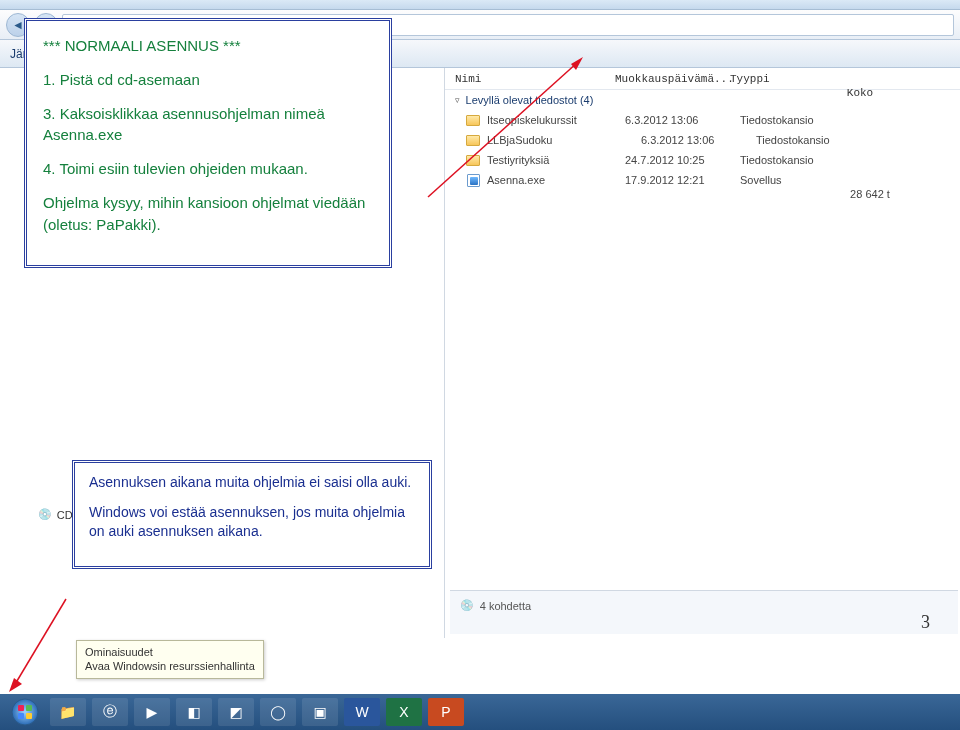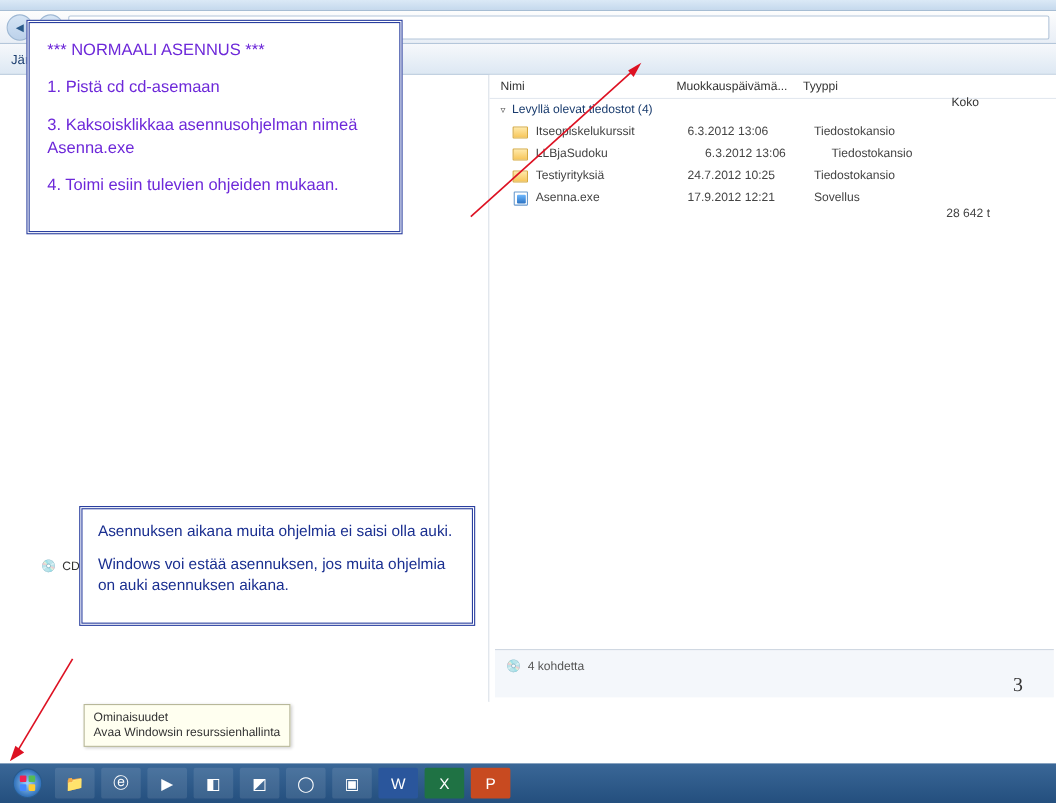--- a/index.html
+++ b/index.html
@@ -14,38 +14,38 @@
   .crumb-arrow { color:#666; font-size:10px; }
 
   .toolbar { height:28px; background: linear-gradient(#f6f8fb,#dde8f3); border-bottom:1px solid #b4c6da; display:flex; align-items:center; padding:0 10px; gap:18px; font-size:12px; }
   .toolbar-item { color:#1a3c6e; }
 
   .main-split { display:flex; height:570px; }
   .left-pane { width:445px; position:relative; border-right:1px solid #d0d8e2; }
   .right-pane { flex:1; position:relative; background:#fff; }
 
   
-  .instruction-box { position:absolute; left:24px; top:18px; width:342px; background:#fff; border:3px double #2a3f9f; padding:14px 16px 18px; font-family:"Times New Roman", serif; font-size:15px; color:#6d28d9; line-height:1.45; }
+  .instruction-box { position:absolute; left:24px; top:18px; width:368px; background:#fff; border:3px double #2a3f9f; padding:14px 16px 18px; font-family:"Times New Roman", serif; font-size:15px; color:#15803d; line-height:1.45; }
   .instruction-box p { margin-bottom:12px; }
 
   .instruction-box2 { position:absolute; left:72px; top:460px; width:360px; background:#fff; border:3px double #2a3f9f; padding:10px 14px 14px; font-family:"Times New Roman", serif; font-size:14px; color:#1a2f90; line-height:1.4; }
   .instruction-box2 p { margin-bottom:10px; }
 
   
   .arrow-red { position:absolute; pointer-events:none; }
   .arrow-red.a1 { left:423px; top:52px; width:170px; height:150px; }
   .arrow-red.a2 { left:6px; top:594px; width:66px; height:100px; }
 
   
   .col-header { height:22px; display:flex; align-items:center; font-size:11px; color:#333; border-bottom:1px solid #e3e8ef; padding-left:10px; }
-  .col-header span { display:inline-block; }
+  .col-header span { display:inline-block;font-family:Liberation Mono, monospace; }
   .col-name { width:160px; }
   .col-date { width:115px; }
   .col-type { width:100px; }
-  .col-size { width:60px; text-align:right;margin-top:28px; }
+  .col-size { width:60px; text-align:center;margin-top:28px; }
 
   .group-header { padding:4px 10px; font-size:11px; color:#1a3c6e; display:flex; align-items:center; gap:6px; }
   .group-header .tri { font-size:9px; color:#555; }
 
   .file-row { height:20px; display:flex; align-items:center; padding-left:20px; font-size:11px; color:#444; }
   .file-row .ico { width:16px; height:16px; margin-right:6px; display:inline-flex; align-items:center; justify-content:center; }
   .ico-folder { background:linear-gradient(#ffe9a8,#f7c65a); border:1px solid #d6a93e; border-radius:1px; width:14px; height:11px; }
   .ico-app { background:#fff; border:1px solid #6b9bce; border-radius:1px; width:13px; height:13px; position:relative; }
   .ico-app::after { content:""; position:absolute; left:2px; top:2px; width:8px; height:8px; background:linear-gradient(#6fb9ff,#2a72c3); border-radius:1px; }
 
@@ -159,20 +159,21 @@
     <span>💿</span>
     <span>4 kohdetta</span>
   </div>
 </div>
 
 <div class="instruction-box">
   <p>*** NORMAALI ASENNUS ***</p>
   <p>1. Pistä cd cd-asemaan</p>
   <p>3. Kaksoisklikkaa asennusohjelman nimeä Asenna.exe</p>
   <p>4. Toimi esiin tulevien ohjeiden mukaan.</p>
+  <p>Ohjelma kysyy, mihin kansioon ohjelmat viedään (oletus: PaPakki).</p>
 </div>
 
 <div class="instruction-box2">
   <p>Asennuksen aikana muita ohjelmia ei saisi olla auki.</p>
   <p>Windows voi estää asennuksen, jos muita ohjelmia on auki asennuksen aikana.</p>
 </div>
 
 <svg class="arrow-red a1" viewBox="0 0 170 150">
   <line x1="5" y1="145" x2="155" y2="10" stroke="#d12" stroke-width="1.5"></line>
   <polygon points="160,5 148,12 153,18" fill="#d12"></polygon>

